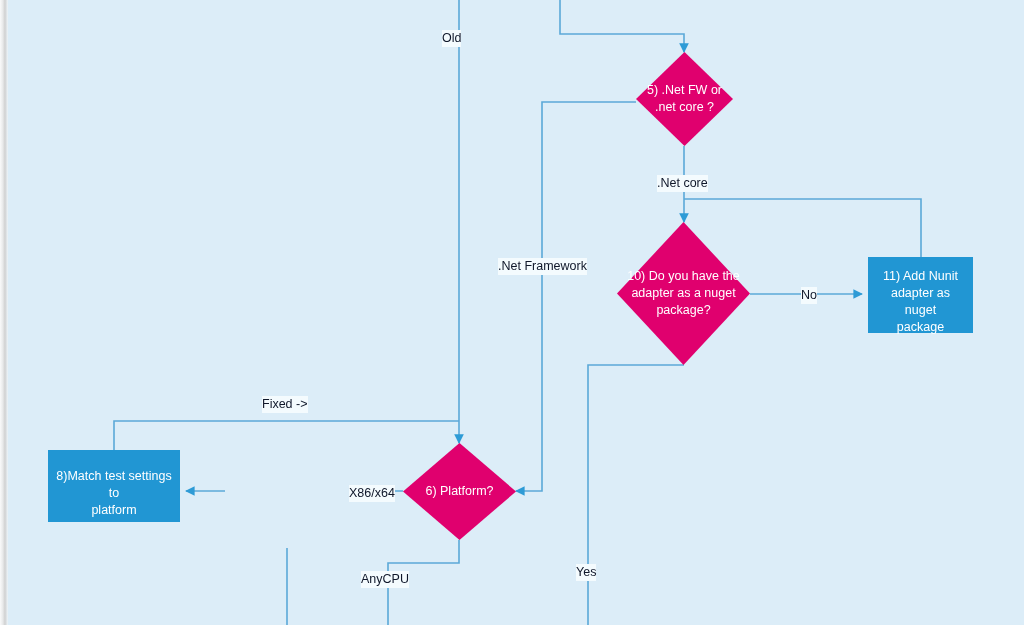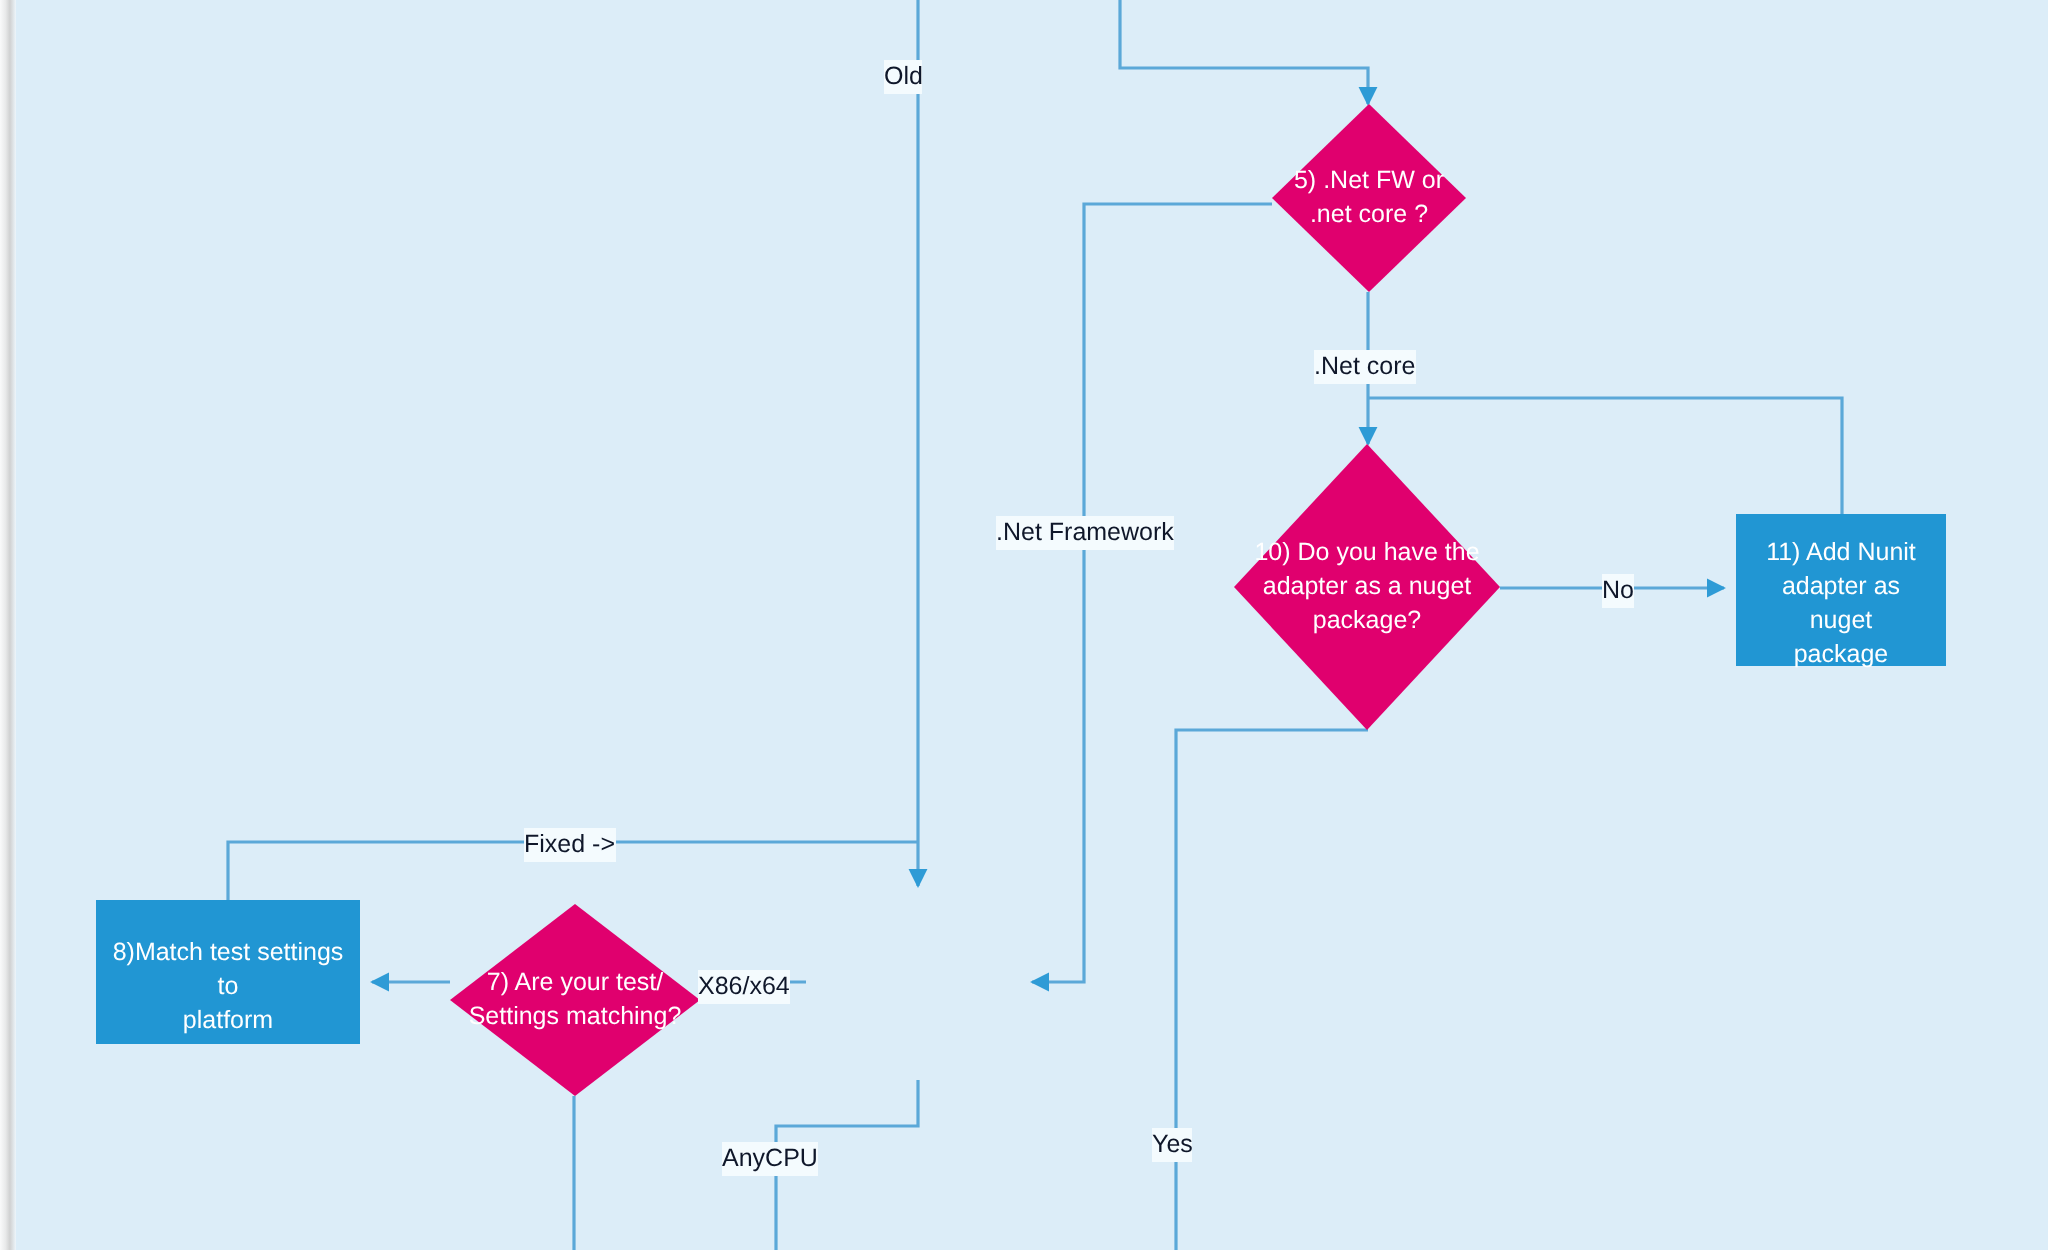--- a/index.html
+++ b/index.html
@@ -126,41 +126,40 @@
 adapter as a nuget
 package?</div>
   </div>
 
   <div class="node rect-node" style="left:868px; top:257px; width:105px; height:76px;">
     <div class="node-label" style="white-space:pre-line;">11) Add Nunit
 adapter as nuget
 package</div>
   </div>
 
+  <div class="node diamond-node" style="left:403px; top:443px; width:113px; height:97px;">
+    <div class="diamond-shape"></div>
+    <div class="node-label" style="white-space:pre-line;">6) Platform?</div>
+  </div>
 
-  <div class="node diamond-node" style="left:225px; top:452px; width:125px; height:96px;">
-    <div class="diamond-shape"></div>
-    <div class="node-label" style="white-space:pre-line;">7) Are your test/
-Settings matching?</div>
-  </div>
 
   <div class="node rect-node" style="left:48px; top:450px; width:132px; height:72px;">
     <div class="node-label" style="white-space:pre-line;">8)Match test settings to
 platform</div>
   </div>
 
   <div class="edge-label" style="left:442px; top:30px;">Old</div>
 
   <div class="edge-label" style="left:657px; top:175px;">.Net core</div>
 
   <div class="edge-label" style="left:498px; top:258px;">.Net Framework</div>
 
   <div class="edge-label" style="left:801px; top:287px;">No</div>
 
   <div class="edge-label" style="left:576px; top:564px;">Yes</div>
 
-  <div class="edge-label" style="left:262px; top:414px;">Fixed -&gt;</div>
+  <div class="edge-label" style="left:262px; top:396px;">Fixed -&gt;</div>
 
   <div class="edge-label" style="left:349px; top:485px;">X86/x64</div>
 
   <div class="edge-label" style="left:361px; top:571px;">AnyCPU</div>
 
 </div>
 
 </body></html>

